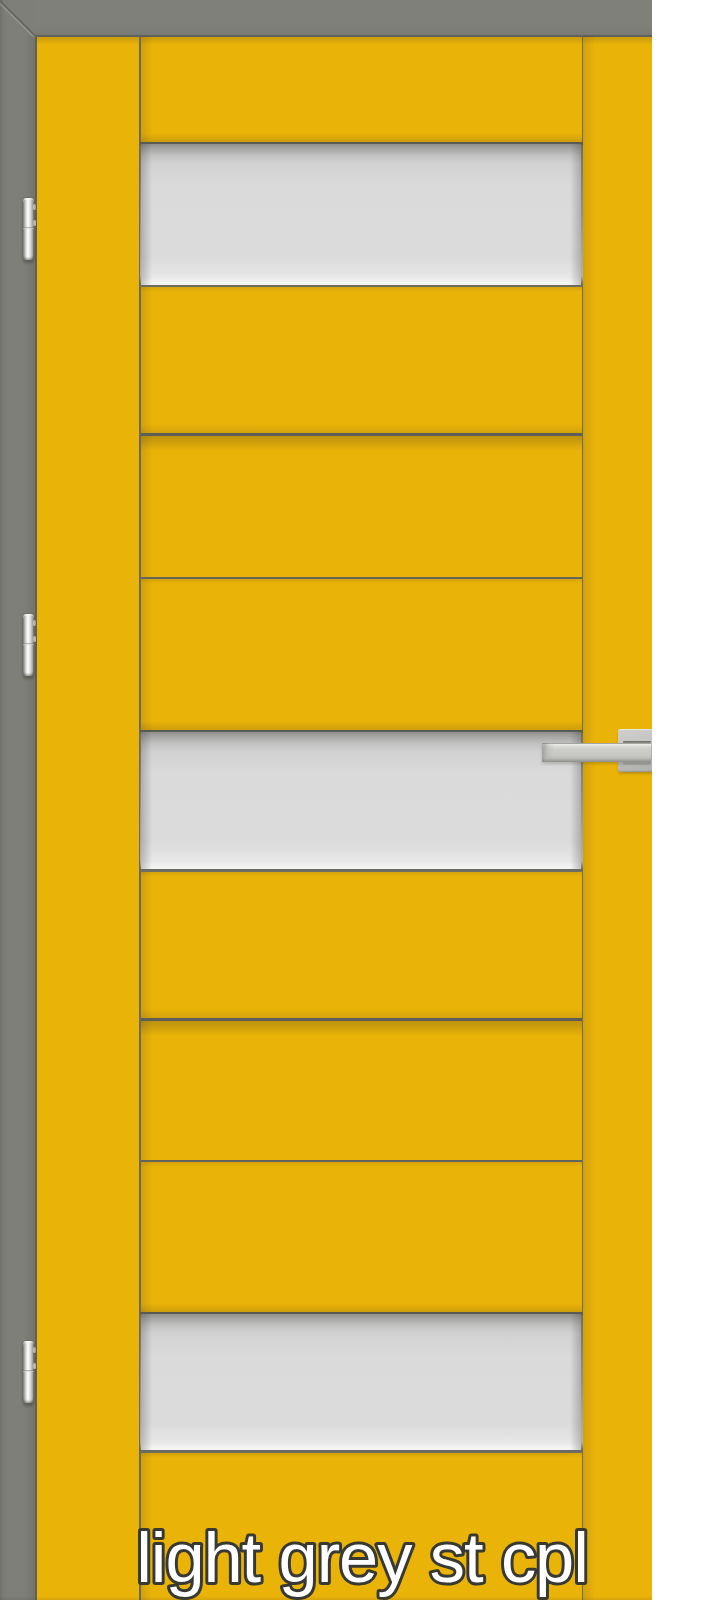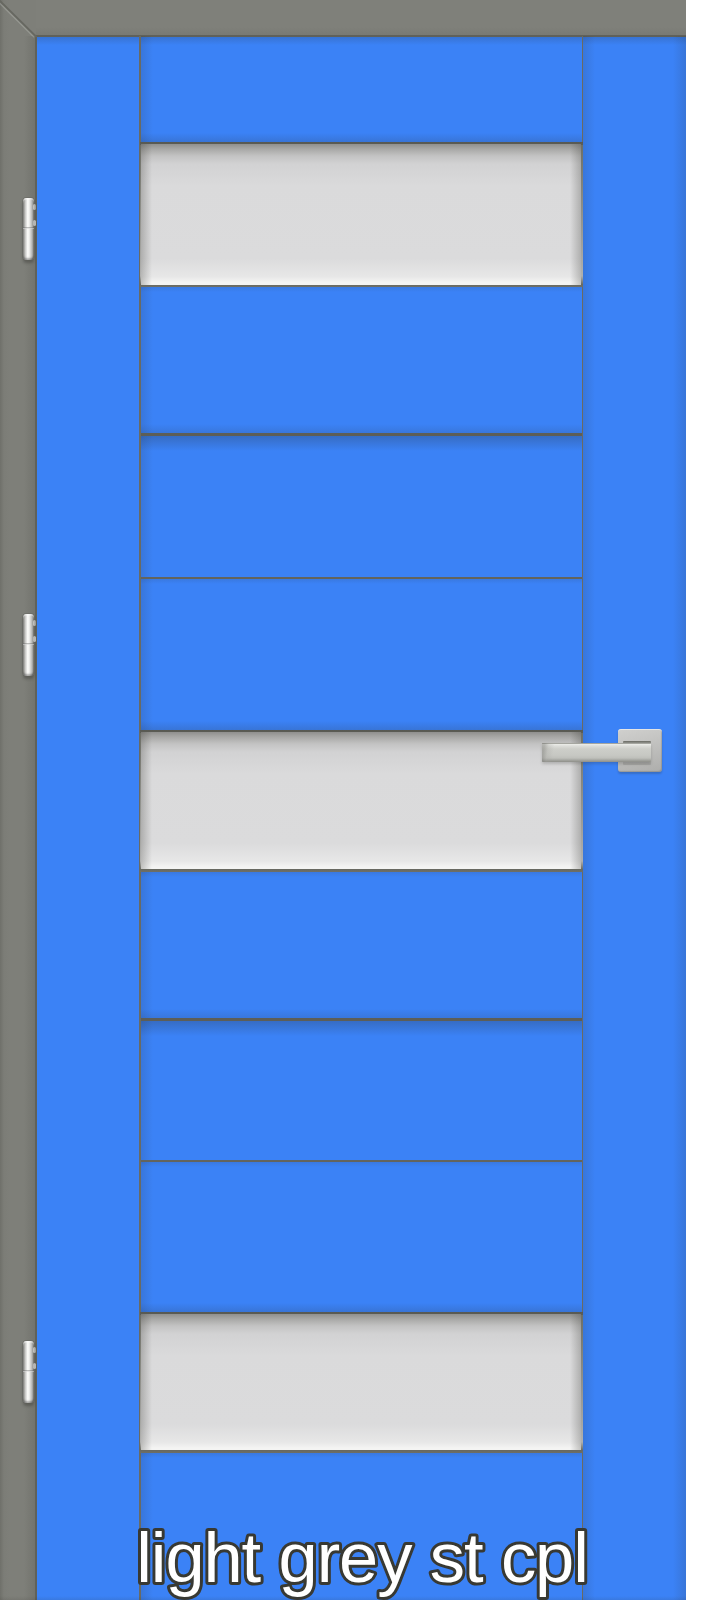--- a/index.html
+++ b/index.html
@@ -1,17 +1,17 @@
 <!DOCTYPE html>
 <html><head>
 <meta charset="utf-8">
 <style>
   html,body{margin:0;padding:0;}
   #stage{position:relative;width:652px;height:1600px;overflow:hidden;
-    background:#3b82f6;font-family:"Liberation Sans",sans-serif;padding-left:34px;}
+    background:#eab308;font-family:"Liberation Sans",sans-serif;}
   .abs{position:absolute;}
 </style>
 </head>
 <body>
 <div id="stage">
 
   <div class="abs" style="left:0;top:0;width:724px;height:36px;background:linear-gradient(180deg,#7f807a 0px,#7f807a 27px,#797a74 35px);"></div>
 
   <div class="abs" style="left:36px;top:35.2px;width:651px;height:1.8px;background:#60615a;"></div>
 

